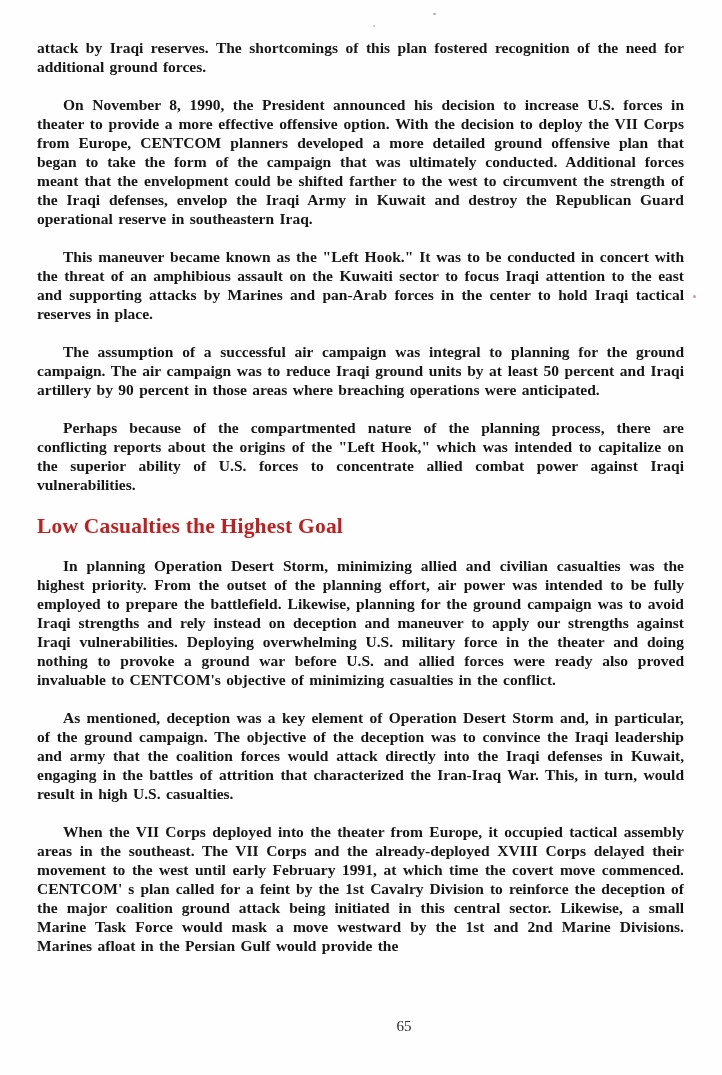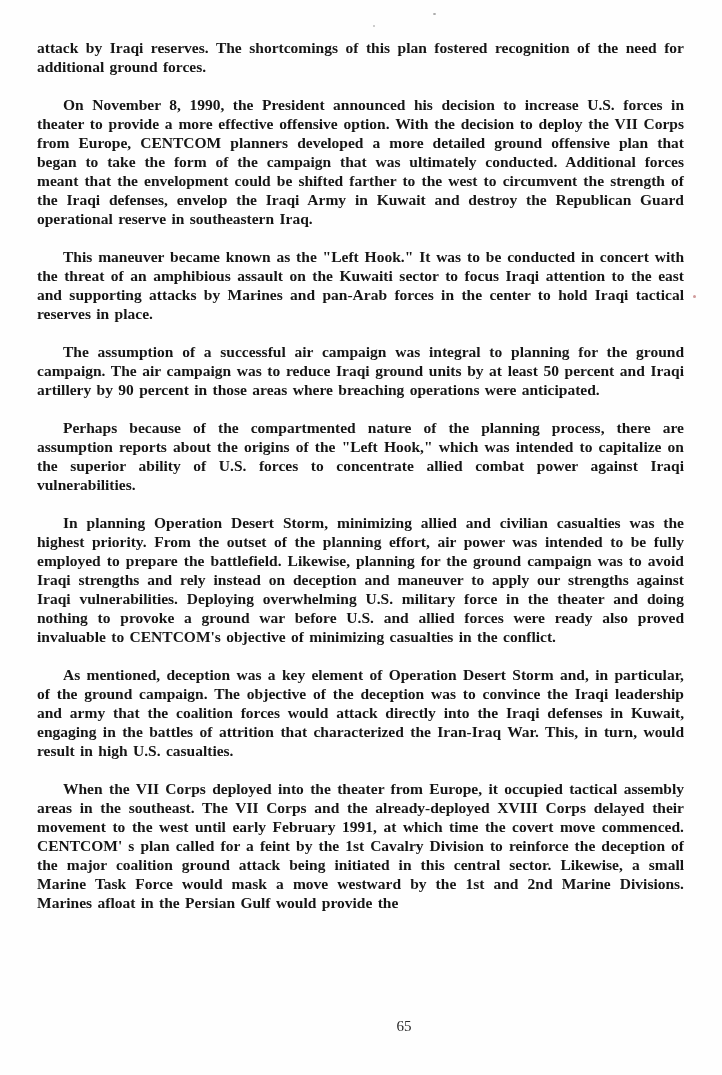--- a/index.html
+++ b/index.html
@@ -64,22 +64,23 @@
   <div class="content">
 
     <p class="body-para continuation">attack by Iraqi reserves. The shortcomings of this plan fostered recognition of the need for additional ground forces.</p>
 
     <p class="body-para">On November 8, 1990, the President announced his decision to increase U.S. forces in theater to provide a more effective offensive option. With the decision to deploy the VII Corps from Europe, CENTCOM planners developed a more detailed ground offensive plan that began to take the form of the campaign that was ultimately conducted. Additional forces meant that the envelopment could be shifted farther to the west to circumvent the strength of the Iraqi defenses, envelop the Iraqi Army in Kuwait and destroy the Republican Guard operational reserve in southeastern Iraq.</p>
 
     <p class="body-para">This maneuver became known as the "Left Hook." It was to be conducted in concert with the threat of an amphibious assault on the Kuwaiti sector to focus Iraqi attention to the east and supporting attacks by Marines and pan-Arab forces in the center to hold Iraqi tactical reserves in place.</p>
 
     <p class="body-para">The assumption of a successful air campaign was integral to planning for the ground campaign. The air campaign was to reduce Iraqi ground units by at least 50 percent and Iraqi artillery by 90 percent in those areas where breaching operations were anticipated.</p>
 
-    <p class="body-para">Perhaps because of the compartmented nature of the planning process, there are assumption reports about the origins of the "Left Hook," which was intended to capitalize on the superior ability of U.S. forces to concentrate allied combat power against Iraqi vulnerabilities.</p>
+    <p class="body-para">Perhaps because of the compartmented nature of the planning process, there are conflicting reports about the origins of the "Left Hook," which was intended to capitalize on the superior ability of U.S. forces to concentrate allied combat power against Iraqi vulnerabilities.</p>
 
+    <h2 class="section-heading" style="color: rgb(191, 31, 31);">Low Casualties the Highest Goal</h2>
 
     <p class="body-para">In planning Operation Desert Storm, minimizing allied and civilian casualties was the highest priority. From the outset of the planning effort, air power was intended to be fully employed to prepare the battlefield. Likewise, planning for the ground campaign was to avoid Iraqi strengths and rely instead on deception and maneuver to apply our strengths against Iraqi vulnerabilities. Deploying overwhelming U.S. military force in the theater and doing nothing to provoke a ground war before U.S. and allied forces were ready also proved invaluable to CENTCOM's objective of minimizing casualties in the conflict.</p>
 
     <p class="body-para">As mentioned, deception was a key element of Operation Desert Storm and, in particular, of the ground campaign. The objective of the deception was to convince the Iraqi leadership and army that the coalition forces would attack directly into the Iraqi defenses in Kuwait, engaging in the battles of attrition that characterized the Iran-Iraq War. This, in turn, would result in high U.S. casualties.</p>
 
     <p class="body-para">When the VII Corps deployed into the theater from Europe, it occupied tactical assembly areas in the southeast. The VII Corps and the already-deployed XVIII Corps delayed their movement to the west until early February 1991, at which time the covert move commenced. CENTCOM' s plan called for a feint by the 1st Cavalry Division to reinforce the deception of the major coalition ground attack being initiated in this central sector. Likewise, a small Marine Task Force would mask a move westward by the 1st and 2nd Marine Divisions. Marines afloat in the Persian Gulf would provide the</p>
 
   </div>
 
   <div class="page-number">65</div>

